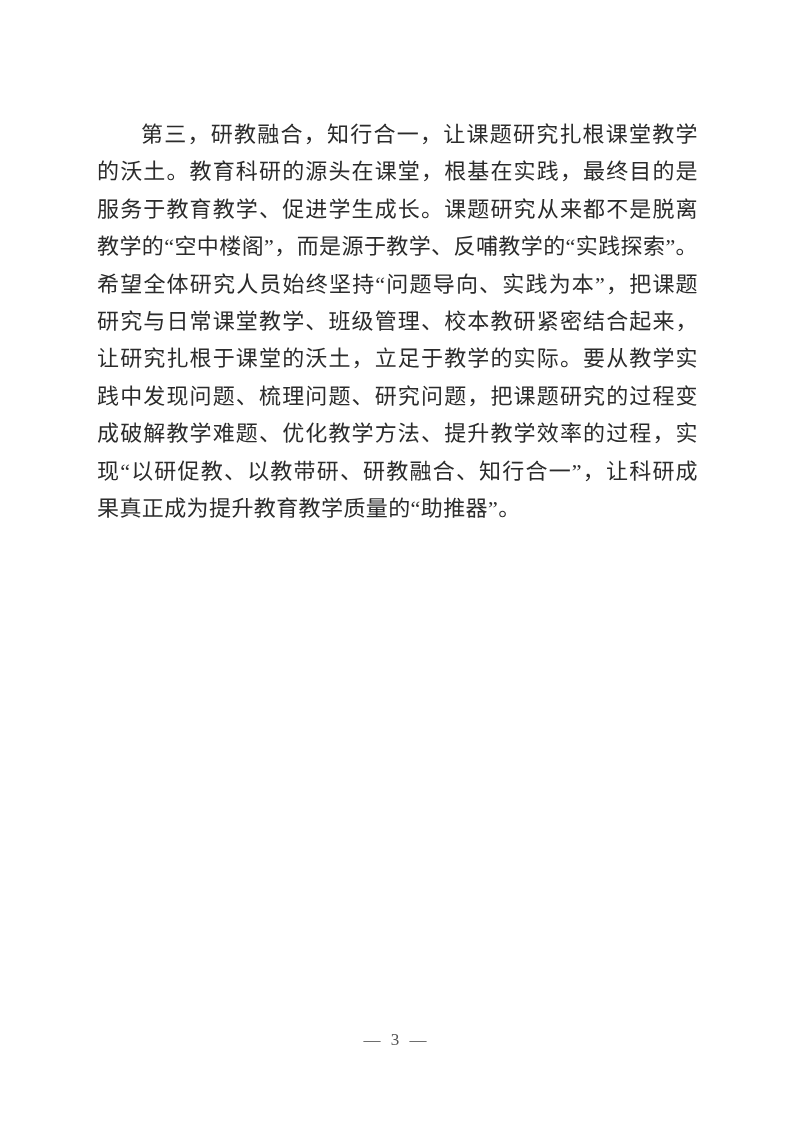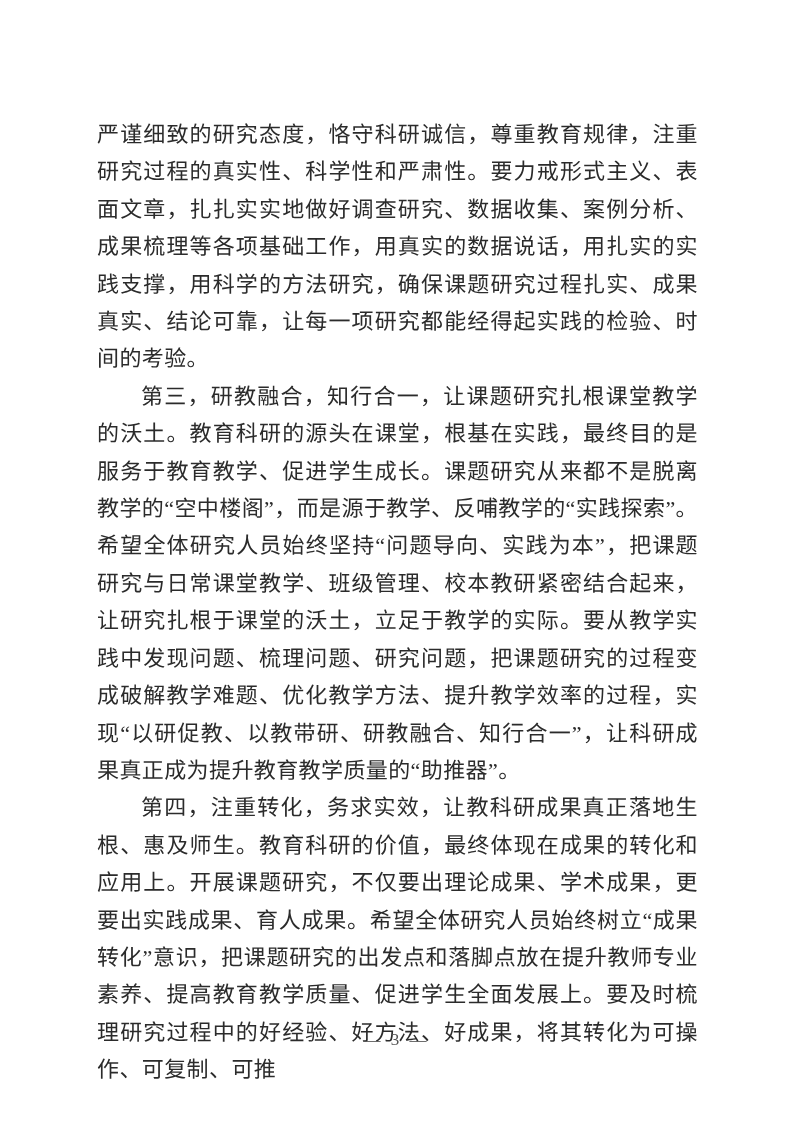--- a/index.html
+++ b/index.html
@@ -49,20 +49,18 @@
     color: #555555;
     letter-spacing: 3px;
     font-family: "Liberation Serif", "DejaVu Serif", serif;
   }
 </style>
 </head>
 <body>
 
 <div class="page">
   <div class="body-text">
-    <p class="para no-indent">严谨细致的研究态度，恪守科研诚信，尊重教育规律，注重研究过程的真实性、科学性和严肃性。要力戒形式主义、表面文章，扎扎实实地做好调查研究、数据收集、案例分析、成果梳理等各项基础工作，用真实的数据说话，用扎实的实践支撑，用科学的方法研究，确保课题研究过程扎实、成果真实、结论可靠，让每一项研究都能经得起实践的检验、时间的考验。</p>
     <p class="para">第三，研教融合，知行合一，让课题研究扎根课堂教学的沃土。教育科研的源头在课堂，根基在实践，最终目的是服务于教育教学、促进学生成长。课题研究从来都不是脱离教学的“空中楼阁”，而是源于教学、反哺教学的“实践探索”。希望全体研究人员始终坚持“问题导向、实践为本”，把课题研究与日常课堂教学、班级管理、校本教研紧密结合起来，让研究扎根于课堂的沃土，立足于教学的实际。要从教学实践中发现问题、梳理问题、研究问题，把课题研究的过程变成破解教学难题、优化教学方法、提升教学效率的过程，实现“以研促教、以教带研、研教融合、知行合一”，让科研成果真正成为提升教育教学质量的“助推器”。</p>
-    <p class="para">第四，注重转化，务求实效，让教科研成果真正落地生根、惠及师生。教育科研的价值，最终体现在成果的转化和应用上。开展课题研究，不仅要出理论成果、学术成果，更要出实践成果、育人成果。希望全体研究人员始终树立“成果转化”意识，把课题研究的出发点和落脚点放在提升教师专业素养、提高教育教学质量、促进学生全面发展上。要及时梳理研究过程中的好经验、好方法、好成果，将其转化为可操作、可复制、可推</p>
   </div>
   <div class="footer">
     <span class="page-number">— 3 —</span>
   </div>
 </div>
 
 </body></html>

